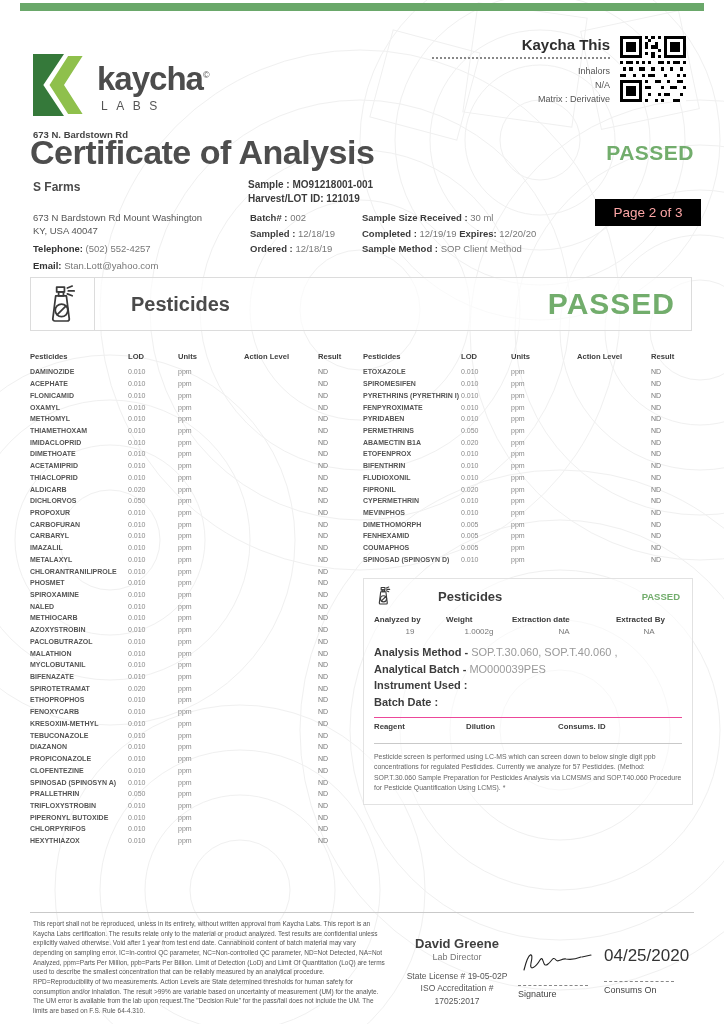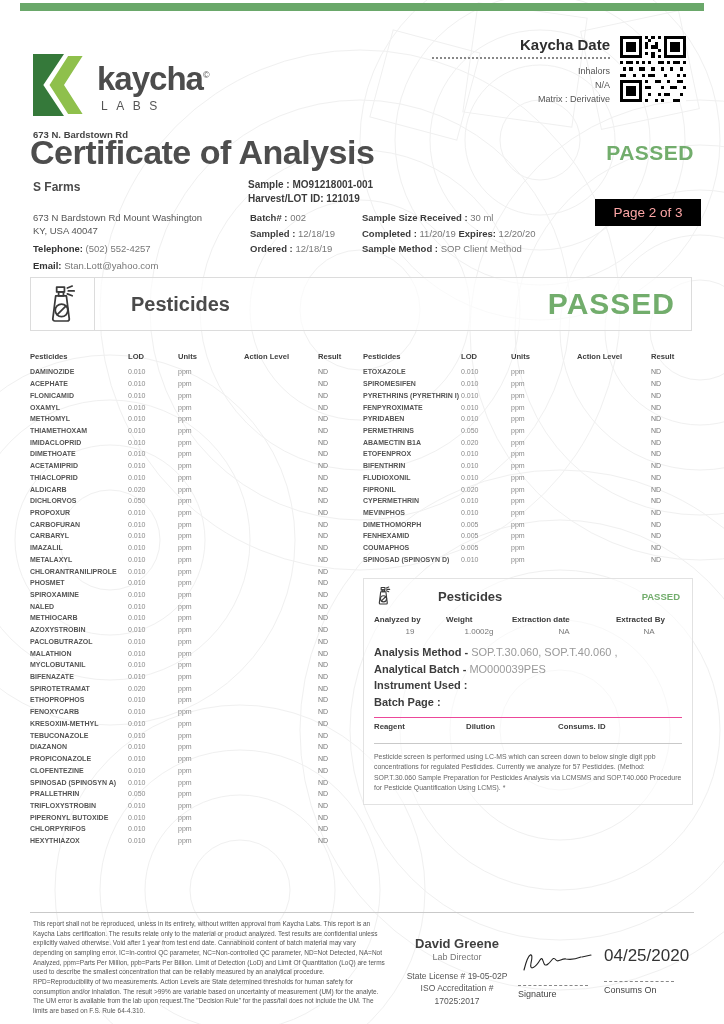--- a/index.html
+++ b/index.html
@@ -152,21 +152,21 @@
         <polygon points="34,2 48,2 30,30 48,58 34,58 16,30" fill="#8fc04c"></polygon>
       </svg>
       <div class="logo-text">
         <div class="logo-word"><span>kaycha</span><sup>©</sup></div>
         <div class="logo-labs">LABS</div>
       </div>
     </div>
     <div class="lab-address">673 N. Bardstown Rd</div>
 
     <div class="header-right">
-      <div class="hr-name">Kaycha Date</div>
+      <div class="hr-name">Kaycha This</div>
       <div class="hr-dots"></div>
       <div class="hr-line">Inhalors</div>
       <div class="hr-line">N/A</div>
       <div class="hr-line">Matrix : Derivative</div>
     </div>
 
     <svg class="qr" width="66" height="66" viewBox="0 0 21 21" shape-rendering="crispEdges">
       <rect width="21" height="21" fill="#fff"></rect>
       <g fill="#000">
         <path d="M0,0h7v7h-7z M14,0h7v7h-7z M0,14h7v7h-7z"></path>
@@ -197,21 +197,21 @@
     </div>
 
     <div class="sample-cols">
       <div class="s-colA">
         <div class="s-line"><span class="lbl">Batch# :</span> <span class="val">002</span></div>
         <div class="s-line"><span class="lbl">Sampled :</span> <span class="val">12/18/19</span></div>
         <div class="s-line"><span class="lbl">Ordered :</span> <span class="val">12/18/19</span></div>
       </div>
       <div class="s-colB">
         <div class="s-line"><span class="lbl">Sample Size Received :</span> <span class="val">30 ml</span></div>
-        <div class="s-line"><span class="lbl">Completed :</span> <span class="val">11/20/19</span> <span class="lbl">Expires:</span> <span class="val">12/20/20</span></div>
+        <div class="s-line"><span class="lbl">Completed :</span> <span class="val">12/19/19</span> <span class="lbl">Expires:</span> <span class="val">12/20/20</span></div>
         <div class="s-line"><span class="lbl">Sample Method :</span> <span class="val">SOP Client Method</span></div>
       </div>
     </div>
 
     <div class="page-badge">Page 2 of 3</div>
 
     <div class="banner">
       <div class="banner-iconbox">
         <svg width="33" height="41" viewBox="0 0 34 42" fill="none" stroke="#3a3a3a" stroke-width="1.8" stroke-linecap="round" stroke-linejoin="round">
           <rect x="11" y="3" width="8" height="5"></rect>
@@ -742,21 +742,21 @@
         </div>
         <div>
           <div class="dm-label">Extracted By</div>
           <div class="dm-value">NA</div>
         </div>
       </div>
       <div class="dbox-methods">
         <div><span class="m-label">Analysis Method -</span> <span class="m-val">SOP.T.30.060, SOP.T.40.060 ,</span></div>
         <div><span class="m-label">Analytical Batch -</span> <span class="m-val">MO000039PES</span></div>
         <div class="m-label">Instrument Used :</div>
-        <div class="m-label">Batch Page :</div>
+        <div class="m-label">Batch Date :</div>
       </div>
       <div class="dbox-reagent">
         <span>Reagent</span>
         <span>Dilution</span>
         <span>Consums. ID</span>
       </div>
       <div class="dbox-note">Pesticide screen is performed using LC-MS which can screen down to below single digit ppb concentrations for regulated Pesticides. Currently we analyze for 57 Pesticides. (Method: SOP.T.30.060 Sample Preparation for Pesticides Analysis via LCMSMS and SOP.T40.060 Procedure for Pesticide Quantification Using LCMS). *</div>
     </div>
 
     <div class="footer-hr"></div>

